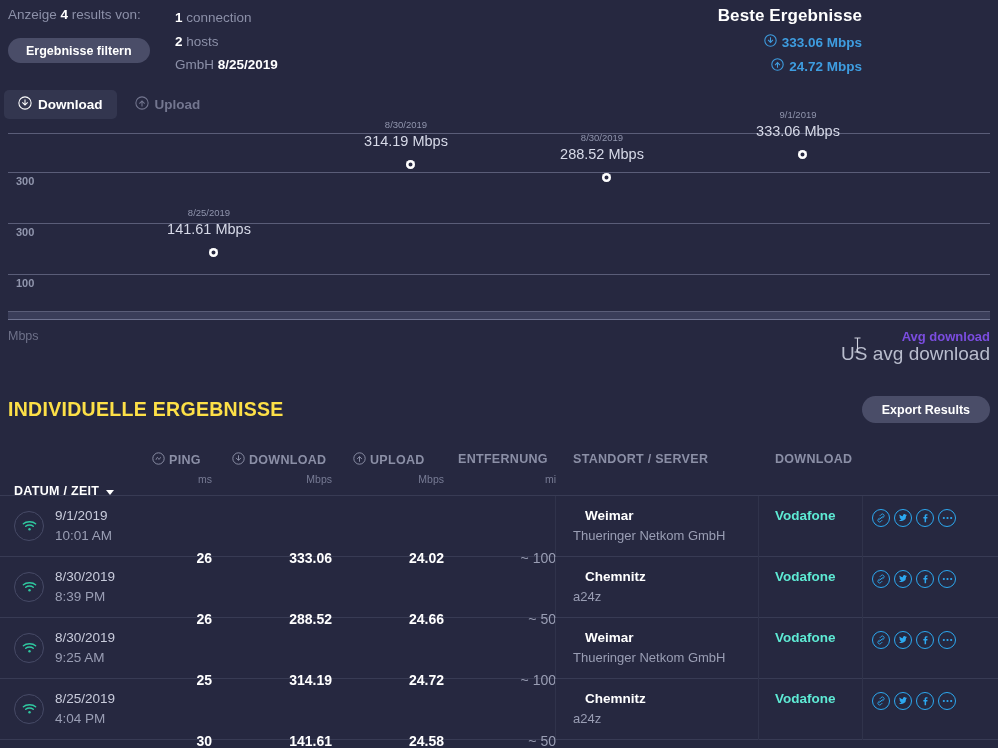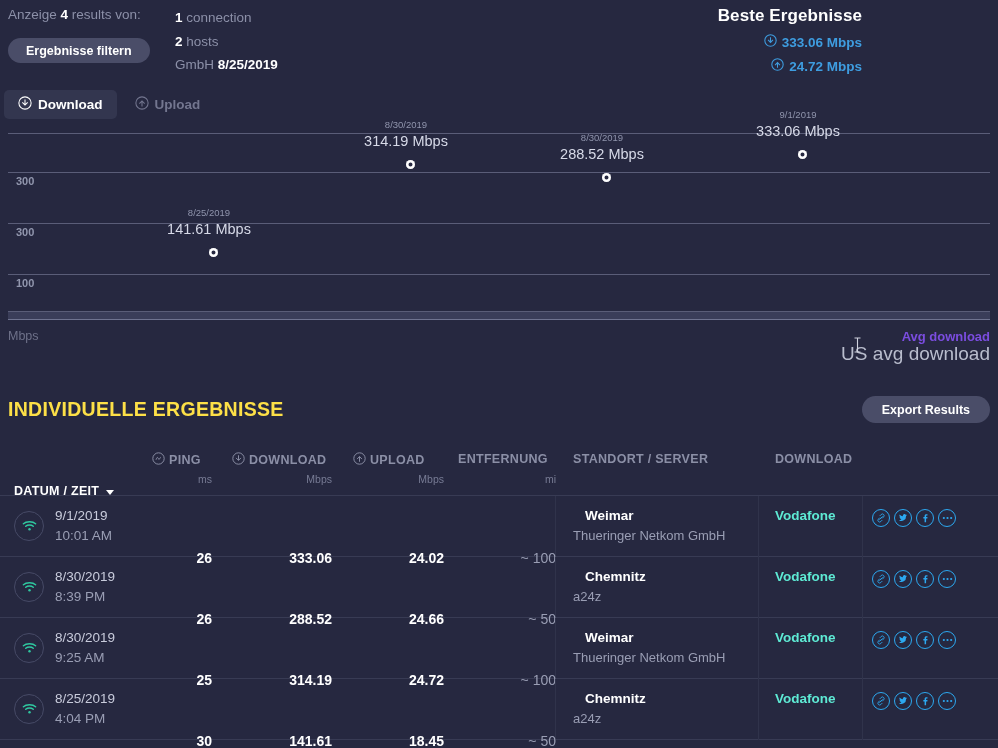--- a/index.html
+++ b/index.html
@@ -487,21 +487,21 @@
         <svg width="15" height="12" viewBox="0 0 16 12">
           <path d="M1.5 3.6 C4.5 0.8 11.5 0.8 14.5 3.6" fill="none" stroke="#2fc9a0" stroke-width="1.6" stroke-linecap="round"></path>
           <path d="M4 6.3 C6 4.5 10 4.5 12 6.3" fill="none" stroke="#2fc9a0" stroke-width="1.6" stroke-linecap="round"></path>
           <circle cx="8" cy="9.4" r="1.3" fill="#2fc9a0"></circle>
         </svg>
       </div>
       <div class="cell c-date">8/25/2019</div>
       <div class="cell c-time">4:04 PM</div>
       <div class="cell c-num c-ping">30</div>
       <div class="cell c-num c-dl">141.61</div>
-      <div class="cell c-num c-ul">18.45</div>
+      <div class="cell c-num c-ul">24.58</div>
       <div class="cell c-num c-dist">~ 50</div>
       <div class="cell c-loc">Chemnitz</div>
       <div class="cell c-srv">a24z</div>
       <div class="cell c-prov">Vodafone</div>
       <div class="actions">
         <span class="act-ic">
           <svg width="10" height="10" viewBox="0 0 12 12">
               <path d="M4.4 7.6 L7.6 4.4 M4.8 3.2 L6.2 1.8 A2 2 0 0 1 9.1 4.7 L7.7 6.1 M4.3 5.9 L2.9 7.3 A2 2 0 0 0 5.8 10.2 L7.2 8.8" stroke="#2ca8f0" stroke-width="1.1" fill="none" stroke-linecap="round"></path>
             </svg>
         </span>

